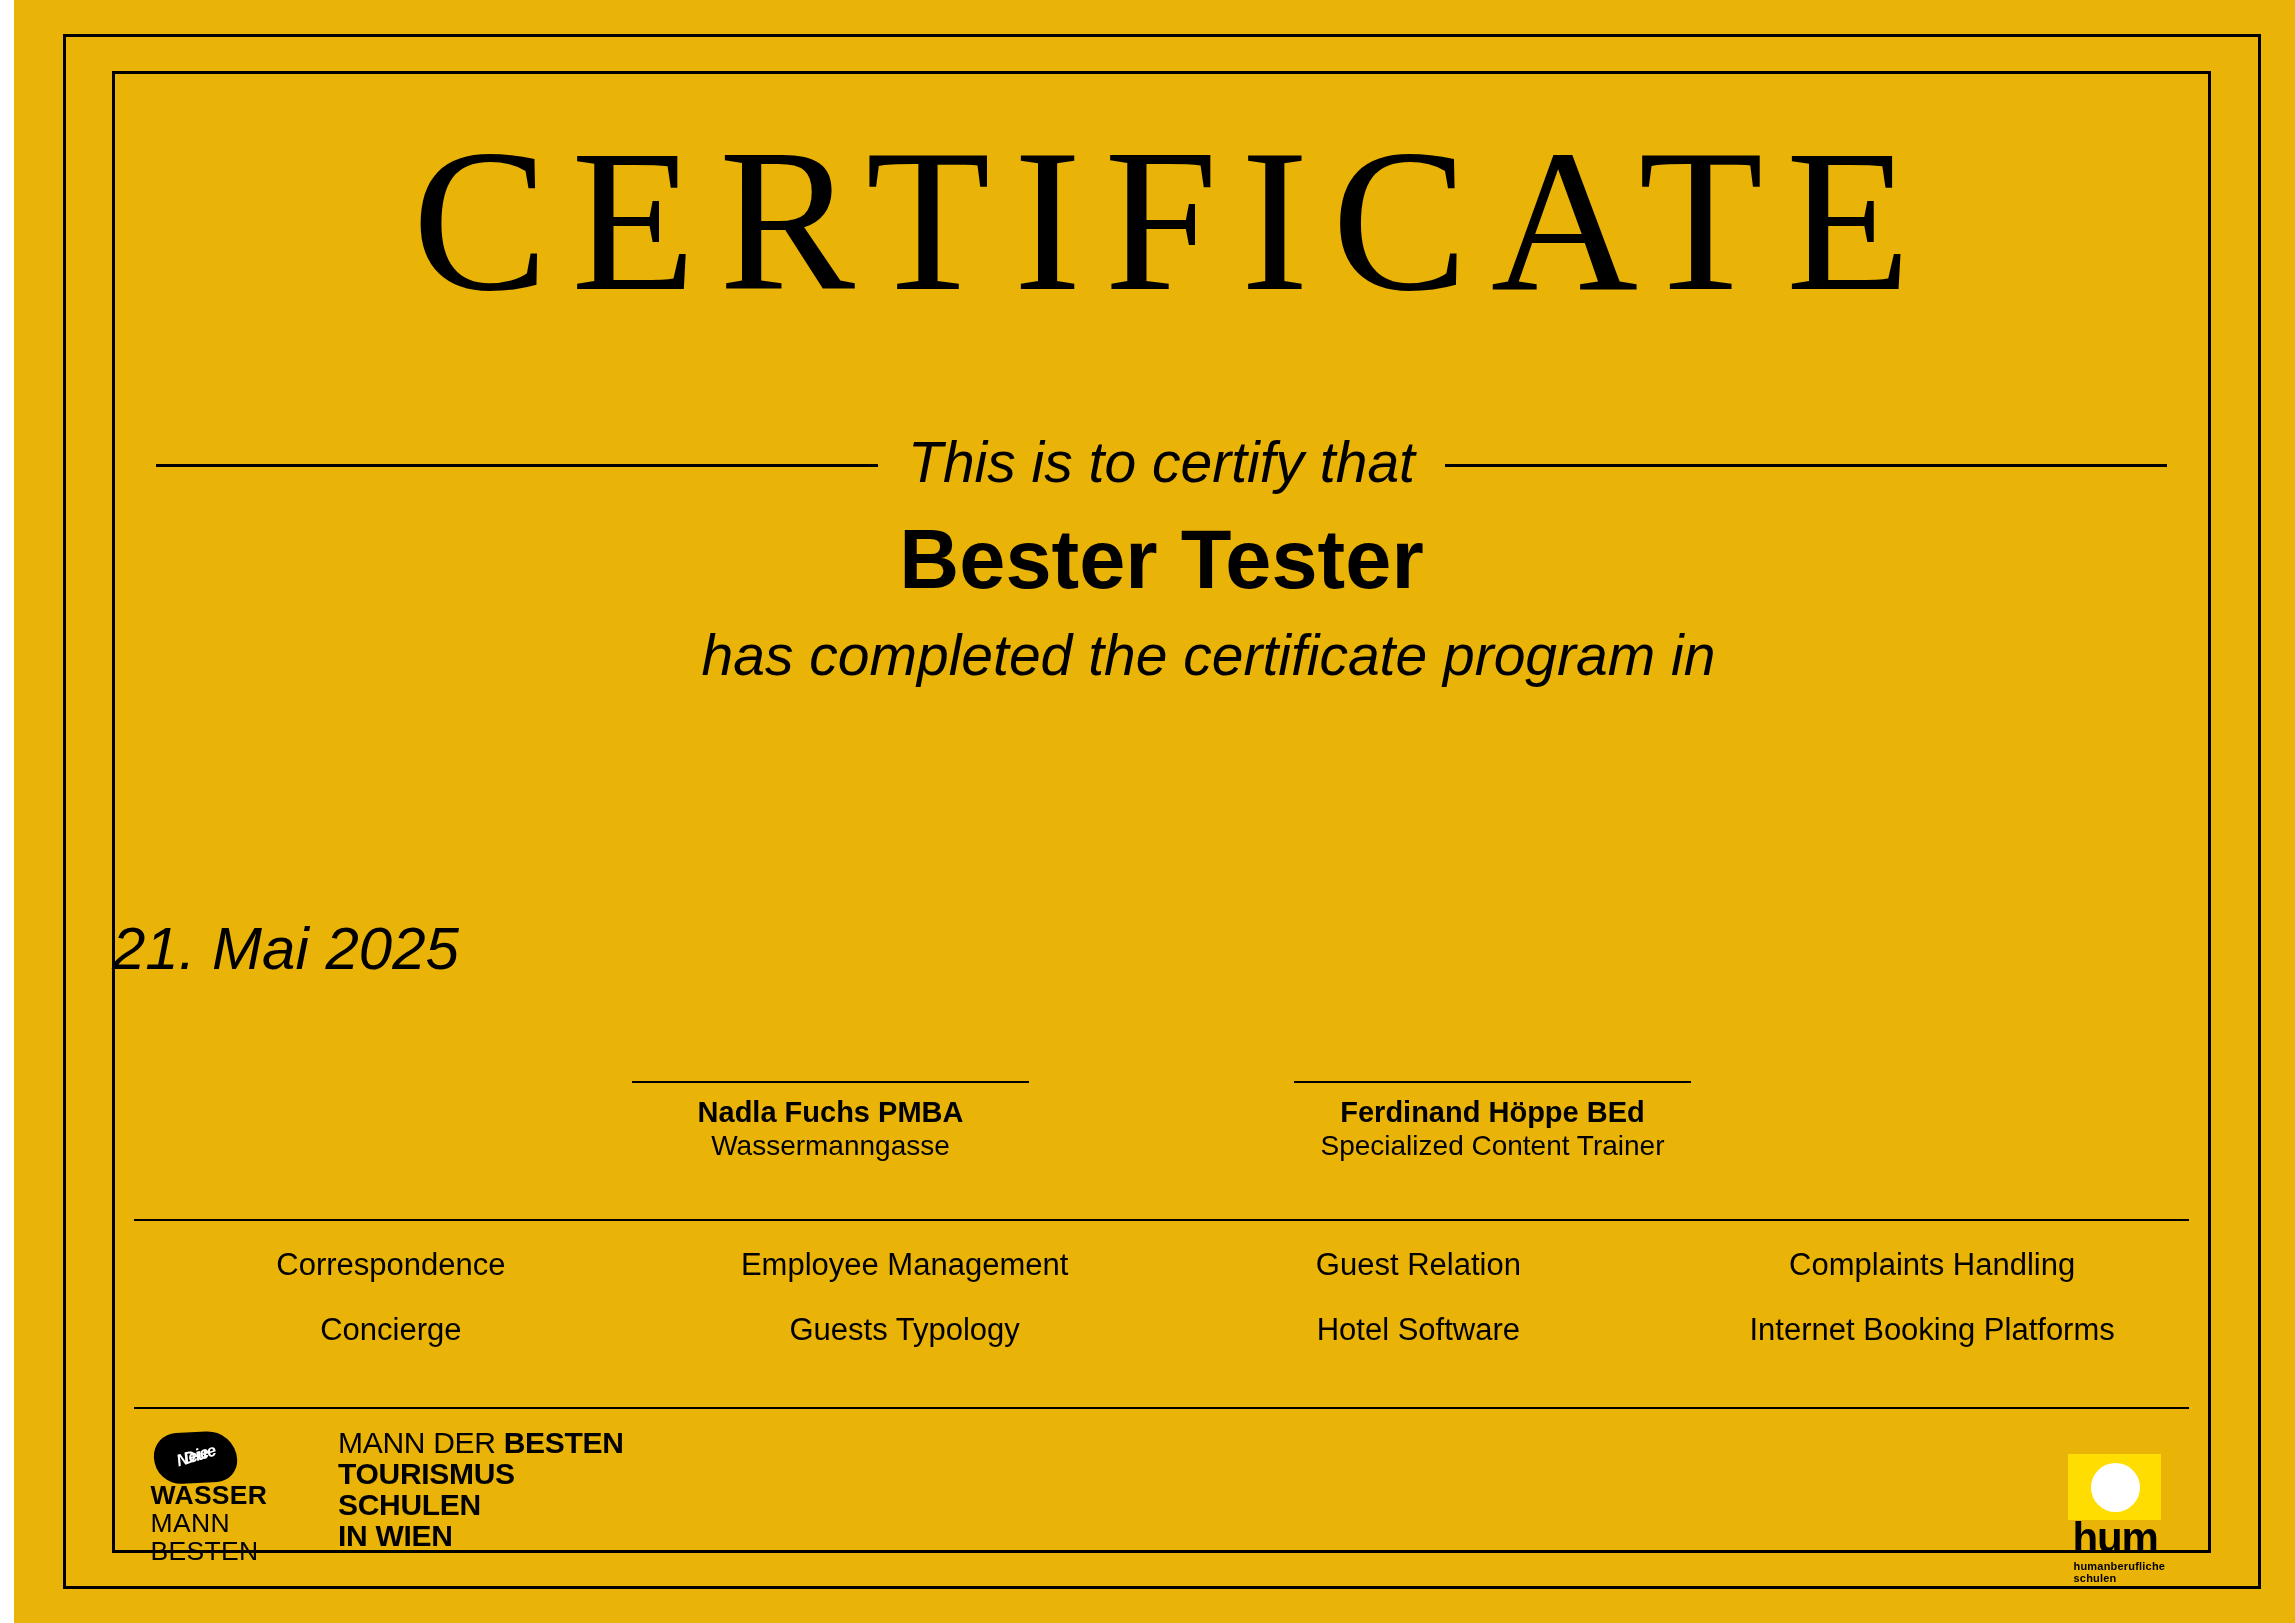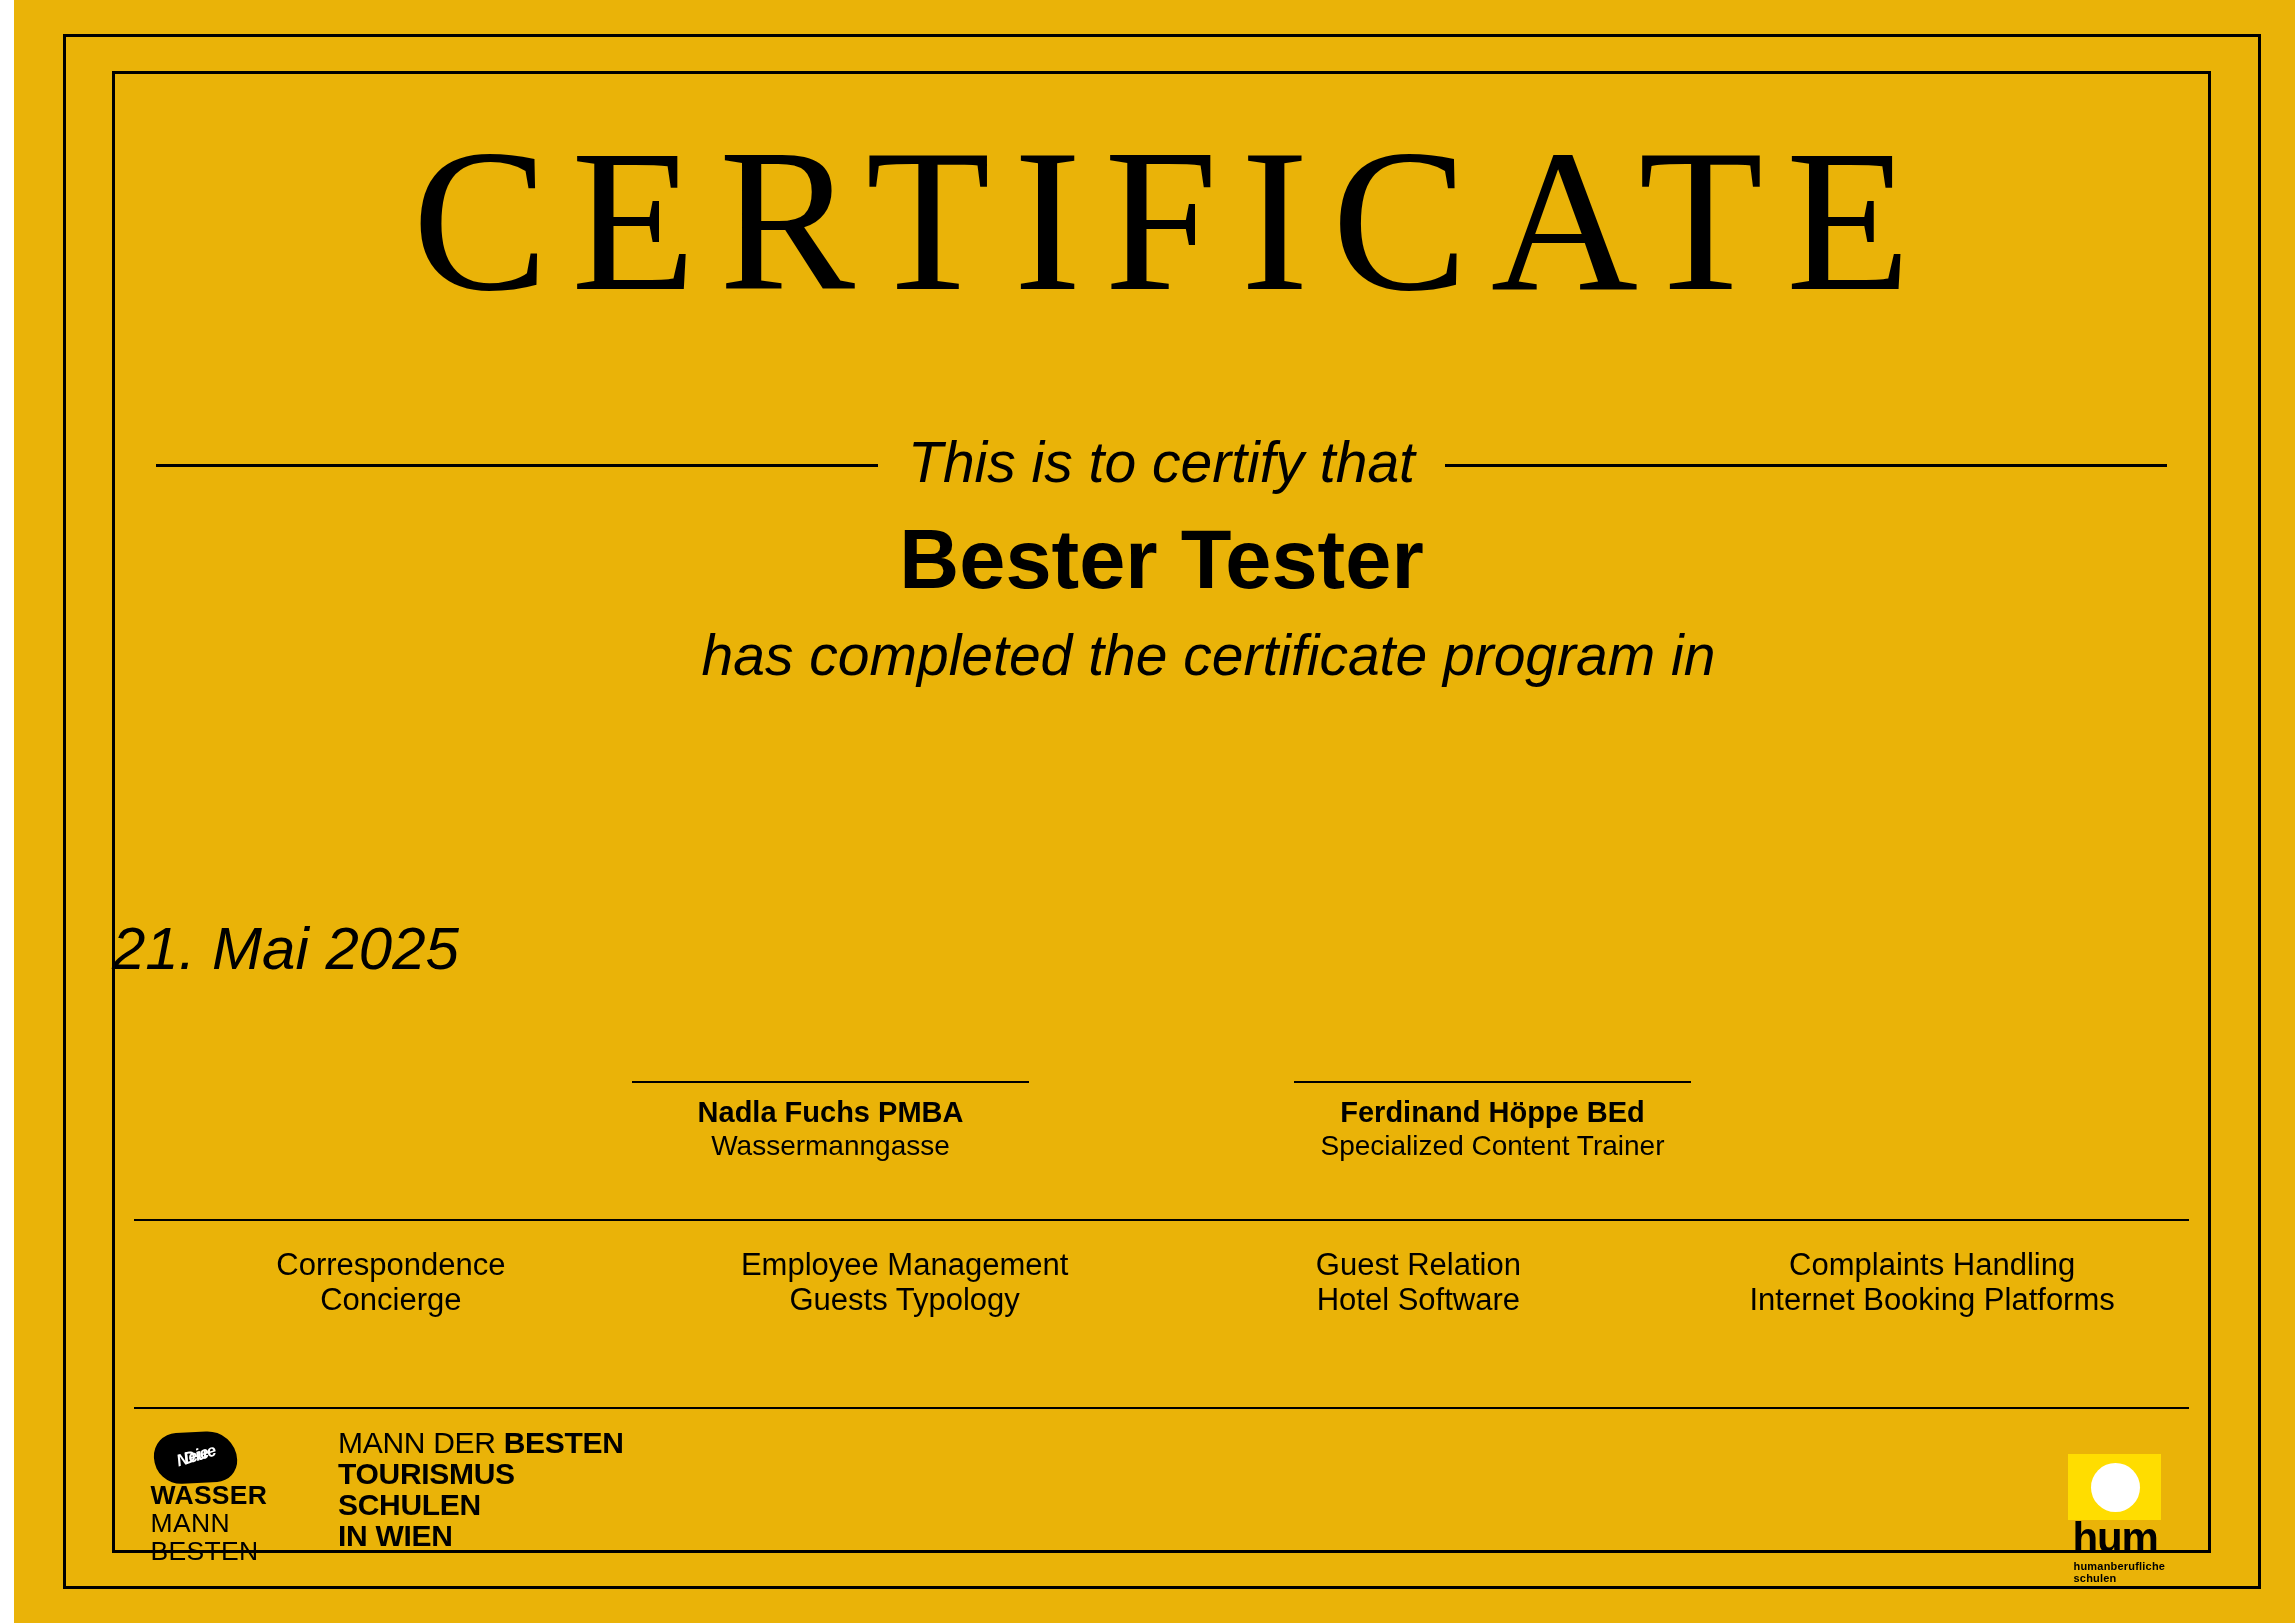--- a/index.html
+++ b/index.html
@@ -183,20 +183,21 @@
   .divider-bottom { top: 1336px; }
 
   
   .topics {
     position: absolute;
     left: 22px;
     top: 1176px;
     width: 2055px;
     display: grid;
     grid-template-columns: repeat(4, 1fr);
+    row-gap: 30px;
   }
   .topic {
     text-align: center;
     font-size: 31px;
     line-height: 35px;
     white-space: nowrap;
   }
 
   
   .footer {

